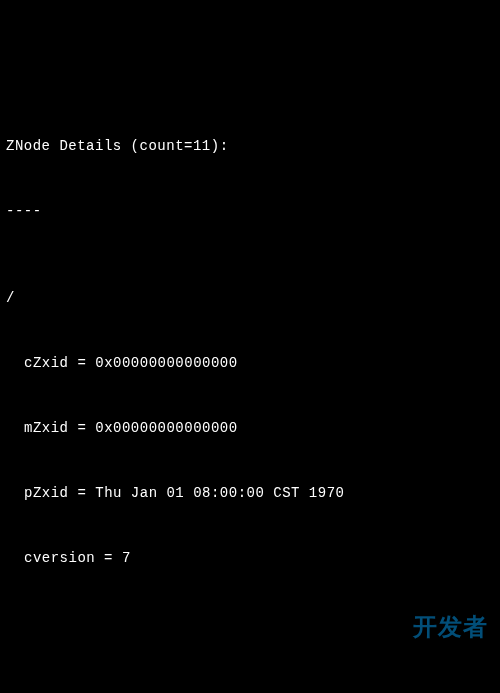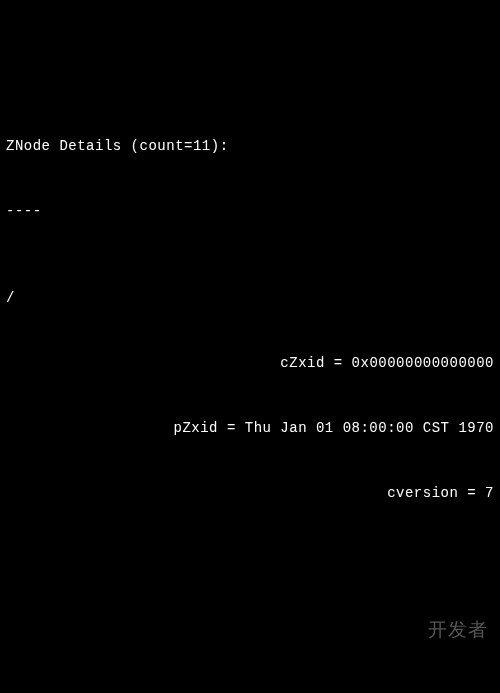--- a/index.html
+++ b/index.html
@@ -25,34 +25,33 @@
       width: 100%;
       height: 100%;
     }
     .line {
       display: block;
       letter-spacing: 0.5px;
       font-family: Liberation Mono, monospace;
     }
     .indent {
       padding-left: 18px;
-      text-align: right;
     }
     .watermark {
       position: absolute;
       bottom: 12px;
       right: 6px;
       text-align: right;
       pointer-events: none;
     }
     .watermark-cn {
       font-family: sans-serif;
-      font-size: 19px;
-      color: #737373;
-      font-weight: 400;
+      font-size: 24px;
+      color: #0369a1;
+      font-weight: 700;
       opacity: 0.75;
       letter-spacing: 1px;
     }
     .watermark-en {
       font-family: sans-serif;
       font-size: 22px;
       color: #1a7fb8;
       font-weight: 600;
       opacity: 0.75;
       margin-top: -4px;
@@ -62,20 +61,21 @@
 <body>
 
 
 
 <div class="terminal">
   <span class="line">ZNode Details (count=11):</span>
   <span class="line">----</span>
 
   <span class="line">/</span>
   <span class="line indent"><span>cZxid</span> = <span>0x00000000000000</span></span>
+  <span class="line indent"><span>mZxid</span> = <span>0x00000000000000</span></span>
   <span class="line indent"><span>pZxid</span> = <span>Thu Jan 01 08:00:00 CST 1970</span></span>
   <span class="line indent"><span>cversion</span> = <span>7</span></span>
   
   
   
   
   
 
   
   

